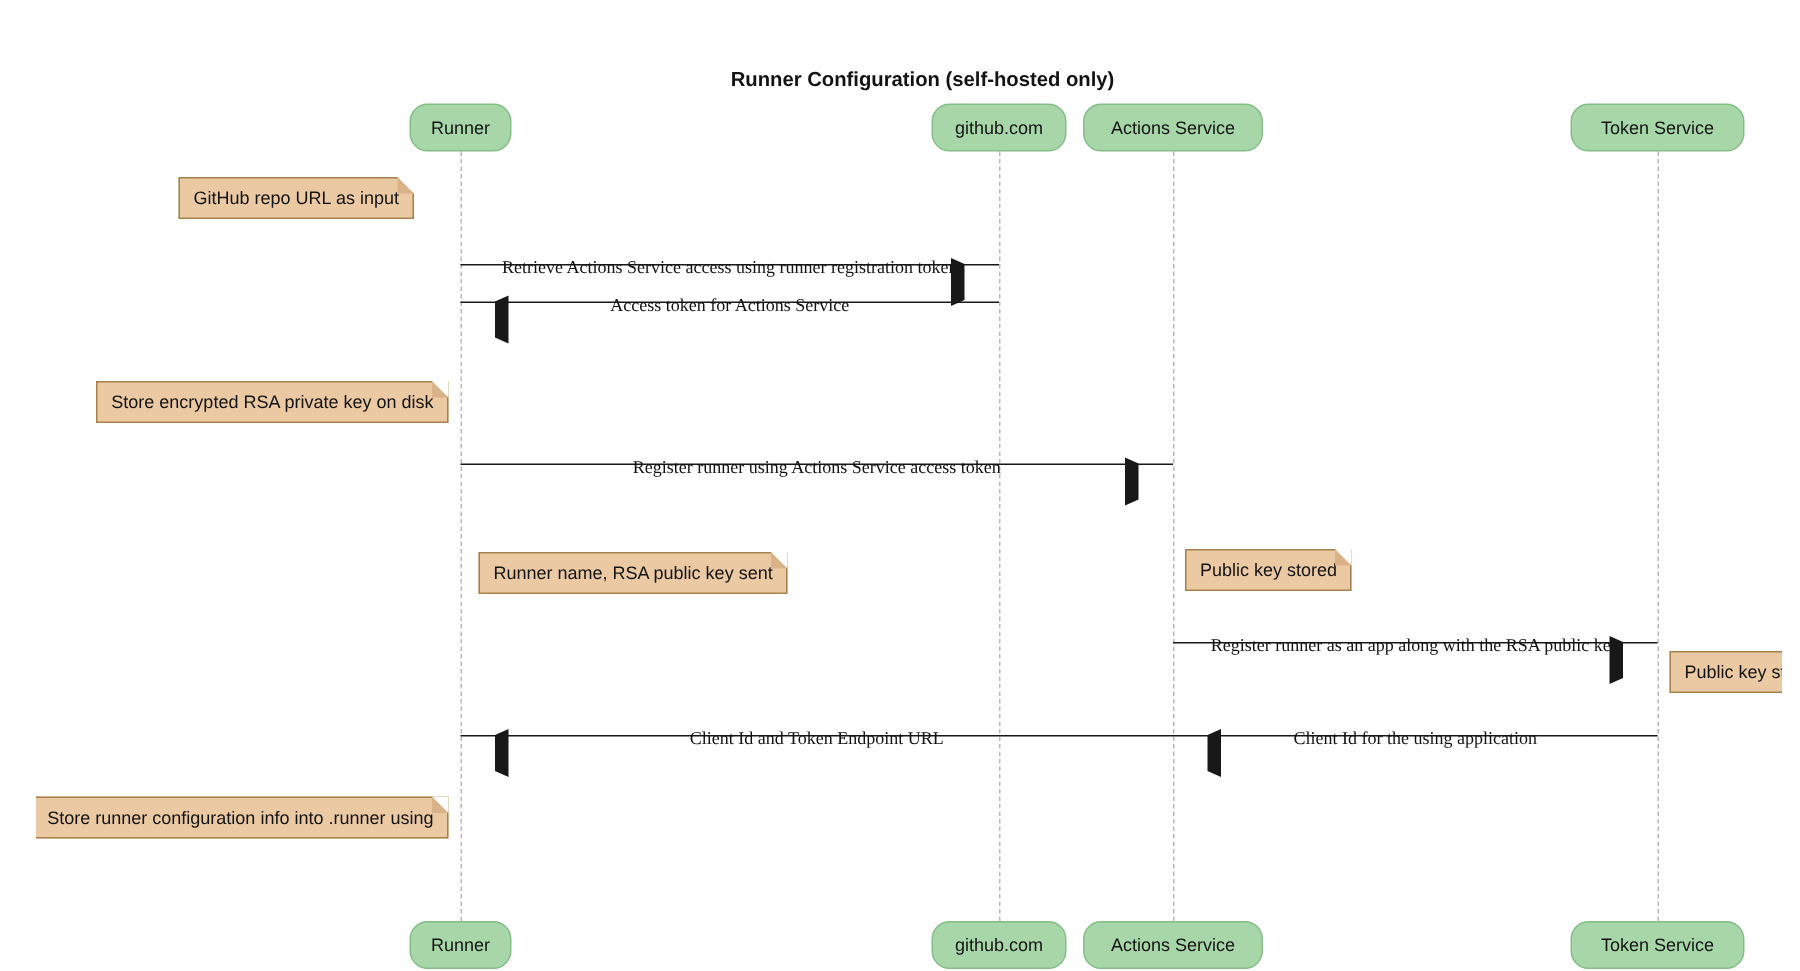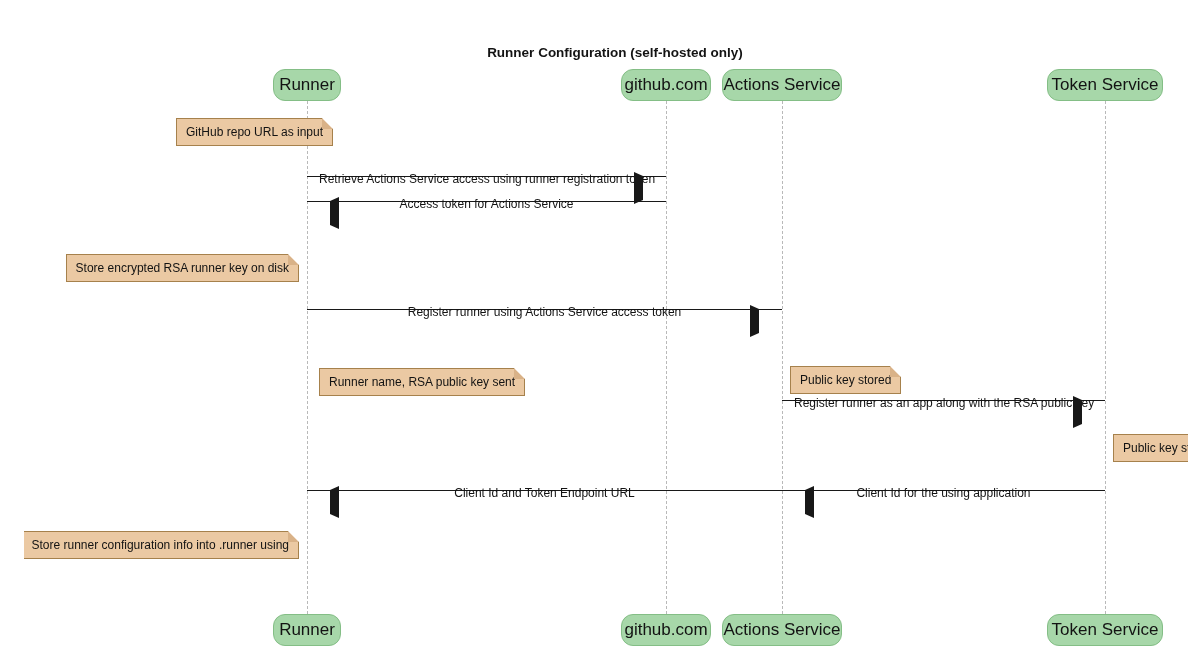--- a/index.html
+++ b/index.html
@@ -47,21 +47,21 @@
 
   .participant {
     position: absolute;
     height: 32px;
     background: var(--participant-fill);
     border: 1px solid var(--participant-border);
     border-radius: 12px;
     display: flex;
     align-items: center;
     justify-content: center;
-    font-size: 17px;
+    font-size: 12px;
     color: var(--text);
     z-index: 3;
     white-space: nowrap;
     text-align: right;
   }
 
   .message {
     position: absolute;
     height: 0;
     border-top: 1px solid var(--arrow);
@@ -69,20 +69,21 @@
   }
   .msg-label {
     position: absolute;
     bottom: 3px;
     left: 0;
     width: 100%;
     text-align: center;
     font-size: 12px;
     white-space: nowrap;
     color: var(--text);
+    font-family: Liberation Serif, serif;
   }
   .head {
     position: absolute;
     width: 0;
     height: 0;
     top: -5px;
     border-top: 4.5px solid transparent;
     border-bottom: 4.5px solid transparent;
   }
   .head-right { right: -1px; border-left: 9px solid var(--arrow); }
@@ -150,35 +151,35 @@
   <div class="message" style="left:283px; top:177px; width:359px;">
     <div class="msg-label">Access token for Actions Service</div>
     <div class="head head-left"></div>
   </div>
 
   <div class="message" style="left:283px; top:285px; width:475px;">
     <div class="msg-label">Register runner using Actions Service access token</div>
     <div class="head head-right"></div>
   </div>
 
-  <div class="message" style="left:758px; top:376px; width:323px;">
+  <div class="message" style="left:758px; top:404px; width:323px;">
     <div class="msg-label">Register runner as an app along with the RSA public key</div>
     <div class="head head-right"></div>
   </div>
 
   <div class="message" style="left:758px; top:466px; width:323px;">
     <div class="msg-label">Client Id for the using application</div>
     <div class="head head-left"></div>
   </div>
 
   <div class="message" style="left:283px; top:466px; width:475px;">
     <div class="msg-label">Client Id and Token Endpoint URL</div>
     <div class="head head-left"></div>
   </div>
 
-  <div class="note" style="right:891px; top:94px;">GitHub repo URL as input</div>
-  <div class="note" style="right:925px; top:230px;">Store encrypted RSA runner key on disk</div>
+  <div class="note" style="right:948px; top:94px;">GitHub repo URL as input</div>
+  <div class="note" style="right:925px; top:230px;">Store encrypted RSA private key on disk</div>
   <div class="note" style="left:295px;  top:297px;margin-top:47px;">Runner name, RSA public key sent</div>
   <div class="note" style="left:766px;  top:342px;">Public key stored</div>
   <div class="note" style="left:1089px; top:410px;">Public key stored</div>
   <div class="note" style="right:925px; top:507px;">Store runner configuration info into .runner using</div>
 
 </div>
 
 </body></html>

